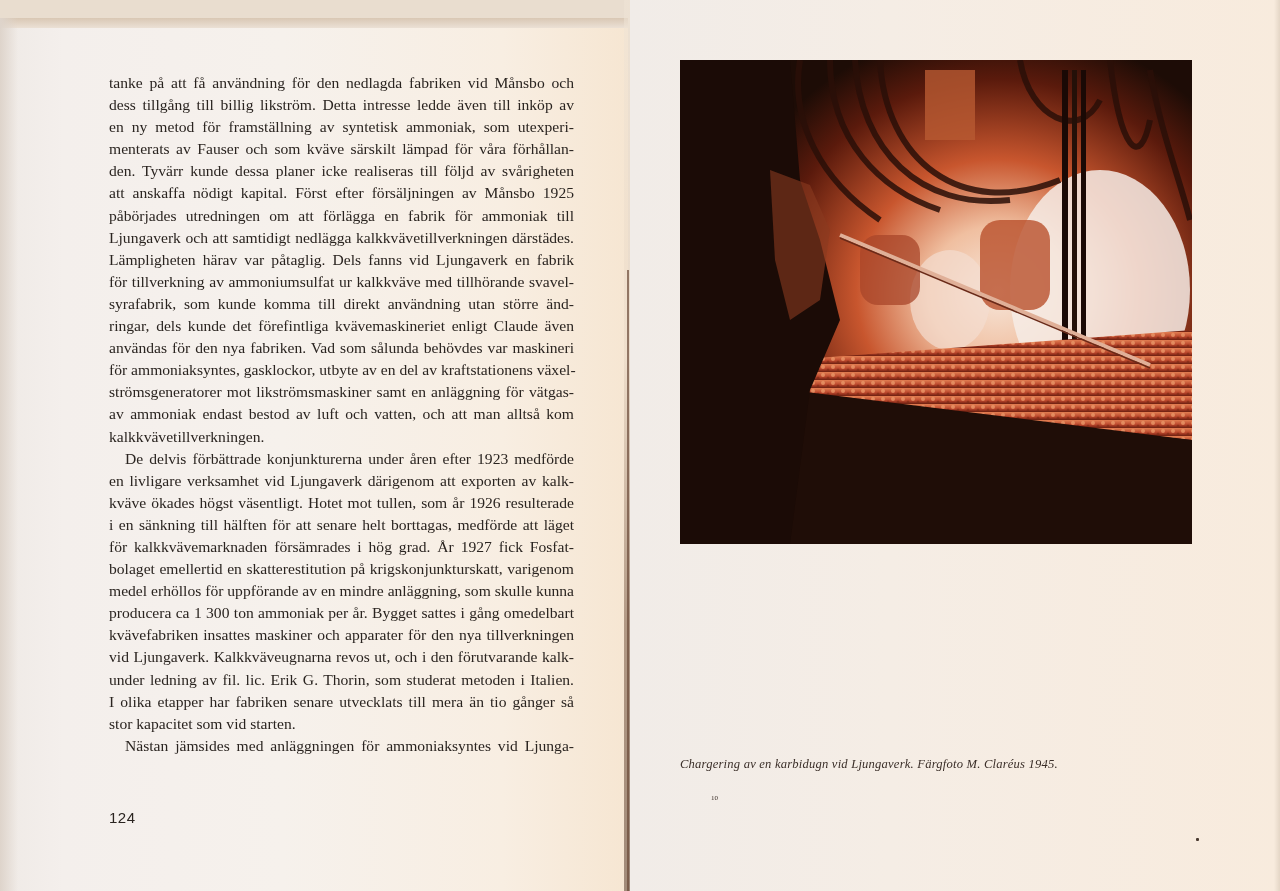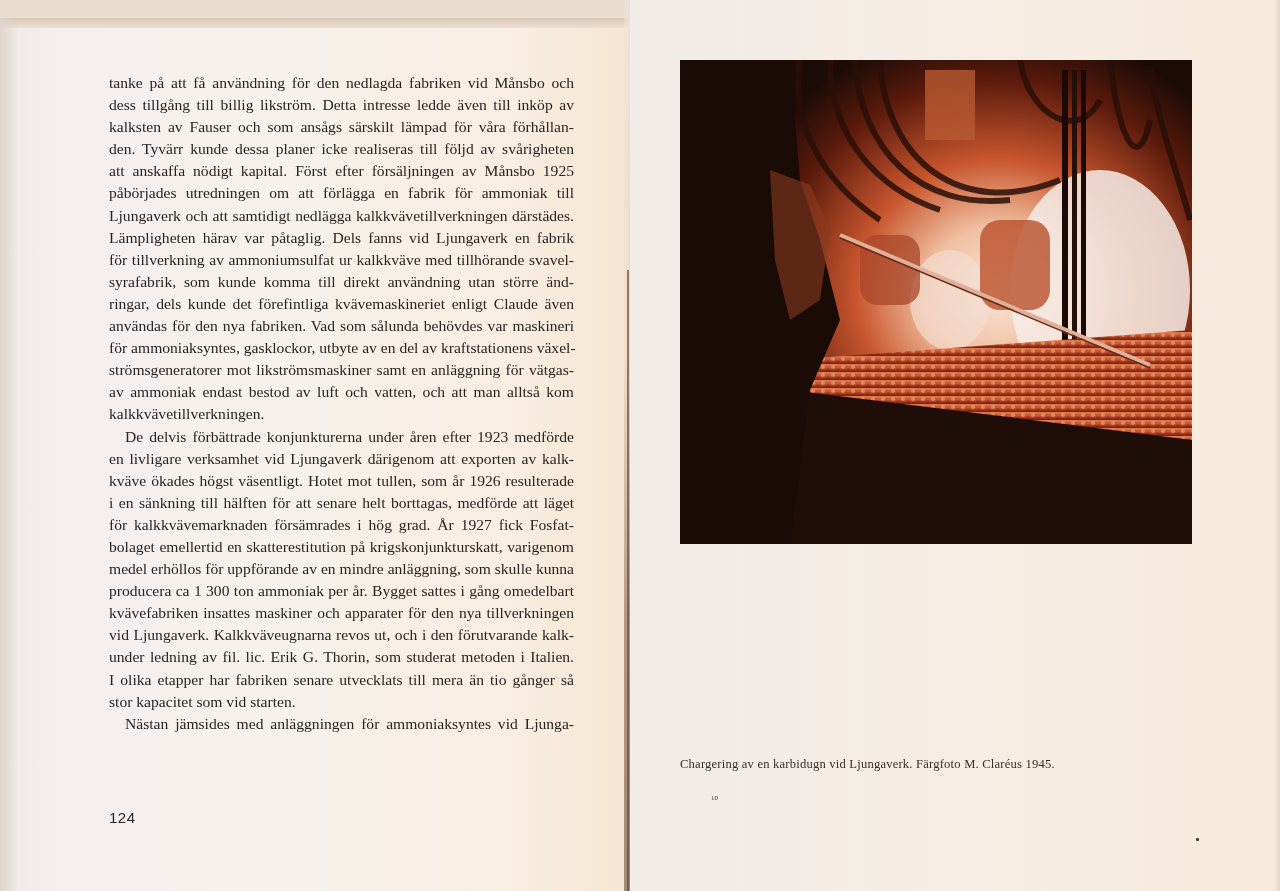--- a/index.html
+++ b/index.html
@@ -59,41 +59,42 @@
 
   .photo {
     position:absolute; left:680px; top:60px; width:512px; height:484px;
     background:#1d0e08; overflow:hidden;
   }
   .photo svg { display:block; width:100%; height:100%; }
 
   .caption {
     position:absolute; left:680px; top:757px; width:520px;
     font-family:"Liberation Serif", "DejaVu Serif", serif;
-    font-size:12.6px; color:#3a2e28; letter-spacing:0.2px;
+    font-style:italic; font-size:12.6px; color:#3a2e28; letter-spacing:0.2px;
   }
   .folio-right {
     position:absolute; left:679px; top:794px;
     font-family:"Liberation Serif", "DejaVu Serif", serif;
     font-size:7px; color:#3a2e28;margin-left:32px;
   }
   .speck {
     position:absolute; left:1196px; top:838px; width:3px; height:3px; background:#4a3a30; border-radius:1px;
   }
 </style>
 </head>
 <body>
 
 <div class="spread">
   <div class="page-left">
     <div class="text-block" id="text-block">
         <p>
           <span class="line">tanke på att få användning för den nedlagda fabriken vid Månsbo och</span>
           <span class="line">dess tillgång till billig likström. Detta intresse ledde även till inköp av</span>
-          <span class="line">kalksten av Fauser och som ansågs särskilt lämpad för våra förhållan-</span>
+          <span class="line">en ny metod för framställning av syntetisk ammoniak, som utexperi-</span>
+          <span class="line">menterats av Fauser och som kväve särskilt lämpad för våra förhållan-</span>
           <span class="line">den. Tyvärr kunde dessa planer icke realiseras till följd av svårigheten</span>
           <span class="line">att anskaffa nödigt kapital. Först efter försäljningen av Månsbo 1925</span>
           <span class="line">påbörjades utredningen om att förlägga en fabrik för ammoniak till</span>
           <span class="line">Ljungaverk och att samtidigt nedlägga kalkkvävetillverkningen därstädes.</span>
           <span class="line">Lämpligheten härav var påtaglig. Dels fanns vid Ljungaverk en fabrik</span>
           <span class="line">för tillverkning av ammoniumsulfat ur kalkkväve med tillhörande svavel-</span>
           <span class="line">syrafabrik, som kunde komma till direkt användning utan större änd-</span>
           <span class="line">ringar, dels kunde det förefintliga kvävemaskineriet enligt Claude även</span>
           <span class="line">användas för den nya fabriken. Vad som sålunda behövdes var maskineri</span>
           <span class="line">för ammoniaksyntes, gasklockor, utbyte av en del av kraftstationens växel-</span>

